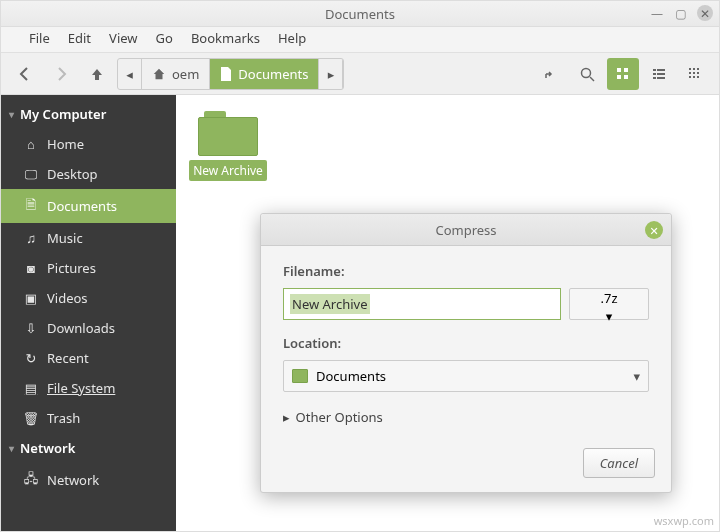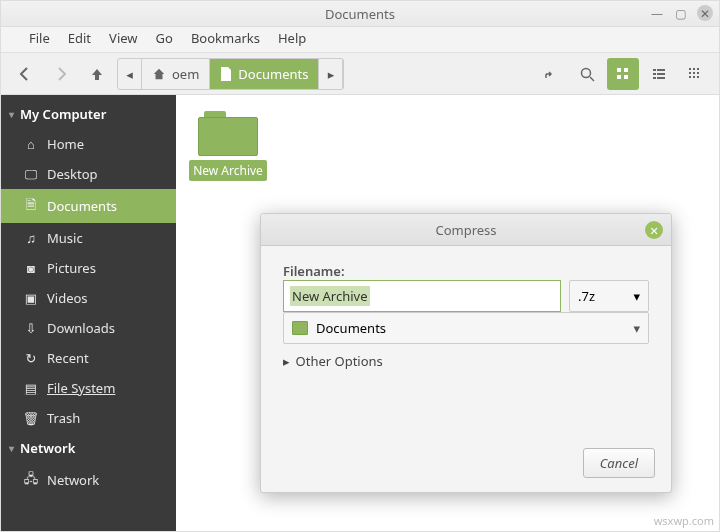--- a/index.html
+++ b/index.html
@@ -42,26 +42,26 @@
   .file { width:72px; display:flex; flex-direction:column; align-items:center; gap:4px; cursor:pointer;}
   .folder-icon { width:60px; height:45px; position:relative; }
   .folder-back { position:absolute; top:0; left:6px; width:22px; height:10px; background:#8fb55e; border-radius:2px 2px 0 0;}
   .folder-front { position:absolute; top:6px; left:0; width:60px; height:39px; background:#8fb55e; border:1px solid #7aa24b; border-radius:2px;}
   .file .label { background:#8fb55e; color:#fff; padding:2px 4px; border-radius:2px; font-size:12px; white-space:nowrap;}
 
   
   .modal-backdrop { position:absolute; left:260px; top:213px; width:412px; height:280px; background:#f4f4f4; box-shadow:0 4px 20px rgba(0,0,0,0.3); border-radius:3px; border:1px solid #ccc; display:flex; flex-direction:column;}
   .mtitle { height:32px; background:linear-gradient(#ececec,#e0e0e0); display:flex; align-items:center; justify-content:center; color:#666; position:relative; border-bottom:1px solid #ccc; border-radius:3px 3px 0 0;}
   .mtitle .close { position:absolute; right:8px; top:7px; width:18px; height:18px; background:#9dc05f; color:#fff; border-radius:50%; display:flex; align-items:center; justify-content:center; font-size:11px; cursor:pointer;}
-  .mbody { flex:1; padding:16px 22px 10px 22px; display:flex; flex-direction:column; }
+  .mbody { flex:1; padding:16px 22px 10px 22px; display:flex; flex-direction:column; gap:8px;}
   .flabel { color:#555; font-weight:600; font-size:13px;}
   .frow { display:flex; gap:8px; align-items:center; }
   .finput { flex:1; height:32px; border:1px solid #8fb55e; background:#fff; padding:0 6px; display:flex; align-items:center;}
   .finput .sel { background:#cde0b3; color:#333; padding:1px 2px; }
-  .fsel { width:80px; height:32px; border:1px solid #ccc; background:#f6f6f6; display:flex; align-items:center; justify-content:space-between; padding:0 8px; cursor:pointer; border-radius:2px;}
+  .fsel { width:80px; height:32px; border:1px solid #ccc; background:#f6f6f6; display:flex; align-items:center; justify-content:space-between; padding:0 8px; cursor:pointer; border-radius:2px;flex-direction:column;}
   .loc { height:32px; border:1px solid #ccc; background:#f6f6f6; display:flex; align-items:center; padding:0 8px; gap:8px; cursor:pointer; border-radius:2px;}
   .loc .licn { width:16px; height:14px; background:#8fb55e; border:1px solid #7aa24b; border-radius:1px; display:inline-block;}
   .loc .dd { margin-left:auto; color:#555;}
   .expand { display:flex; align-items:center; gap:6px; color:#444; cursor:pointer; margin-top:8px;}
   .mfoot { display:flex; justify-content:flex-end; gap:10px; padding:10px 16px 14px 16px;font-style:italic;}
   .btn { height:30px; padding:0 16px; border:1px solid #bbb; background:linear-gradient(#fdfdfd,#ececec); border-radius:3px; color:#555; cursor:pointer; display:inline-flex; align-items:center;}
   svg { display:block; }
   .watermark { position:absolute; right:6px; bottom:4px; color:#bbb; font-size:11px; }
 </style>
 </head>
@@ -242,20 +242,21 @@
     <span class="flabel">Filename:</span>
     <div class="frow">
       <div class="finput">
         <span class="sel">New Archive</span>
       </div>
       <div class="fsel">
         <span>.7z</span>
         <span>▾</span>
       </div>
     </div>
+    <span class="flabel" style="margin-top:6px">Location:</span>
     <div class="loc">
       <span class="licn"></span>
       <span>Documents</span>
       <span class="dd">▾</span>
     </div>
     <div class="expand">
       <span>▸</span>
       <span>Other Options</span>
     </div>
   </div>

